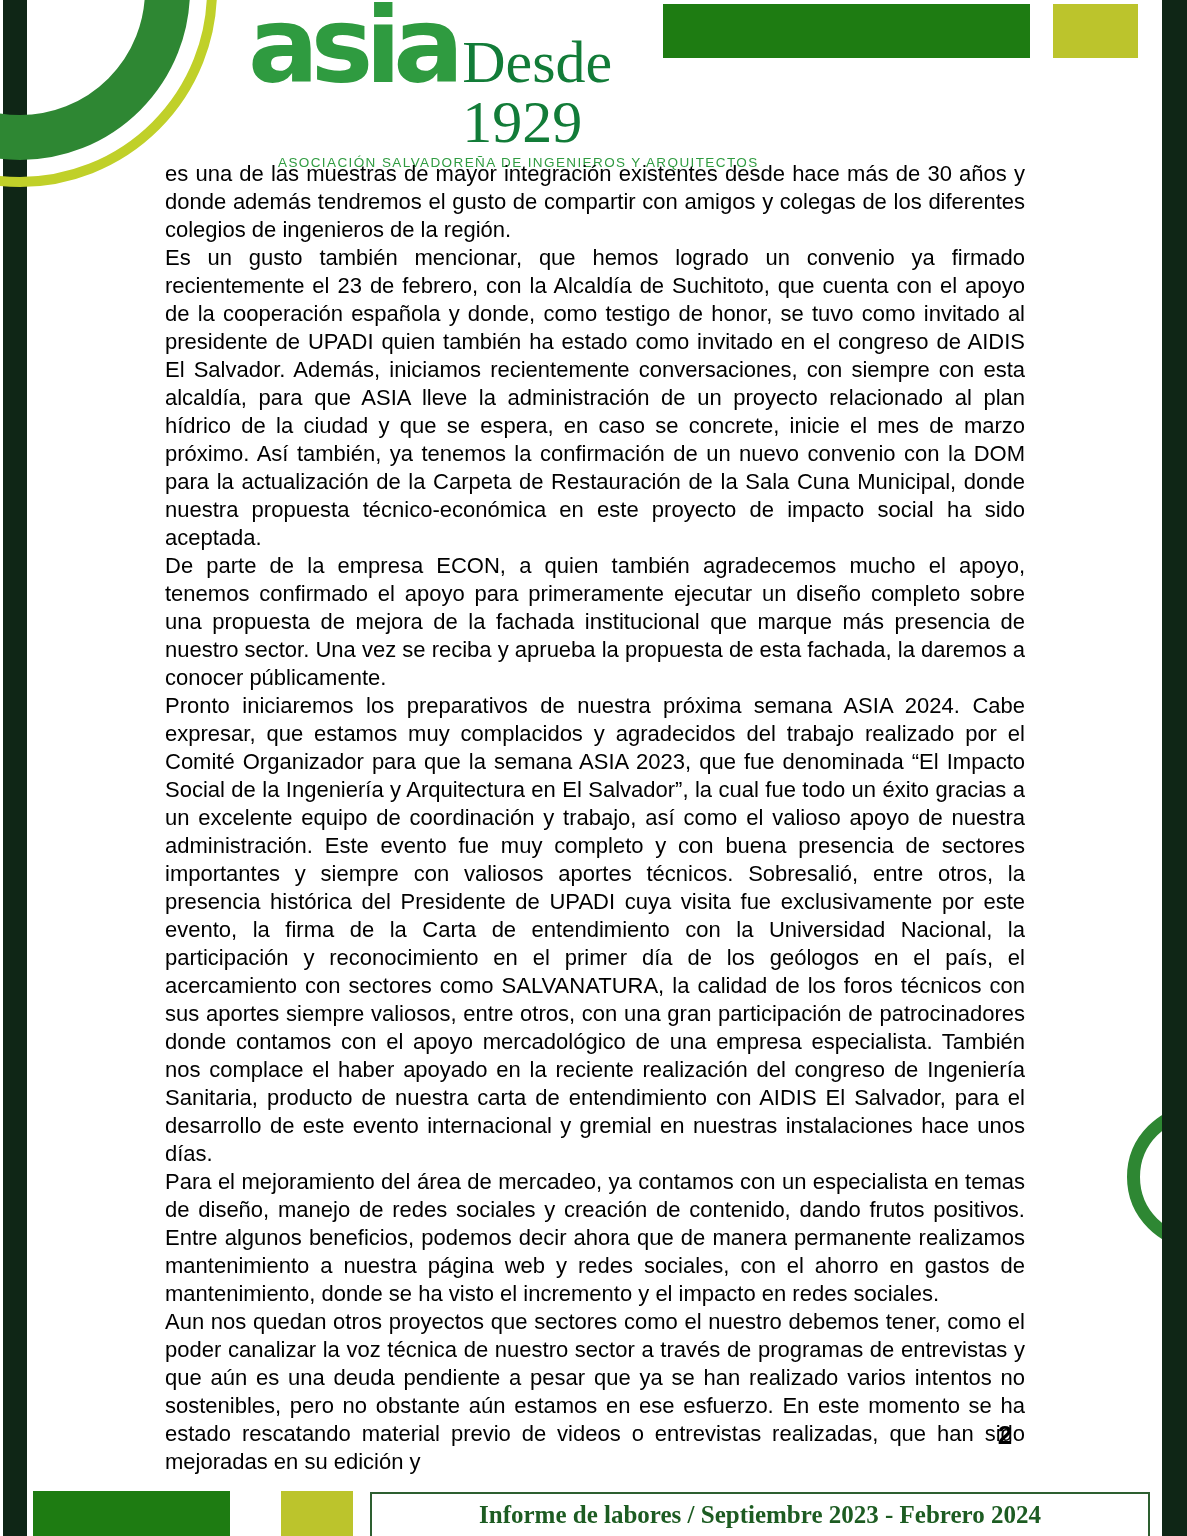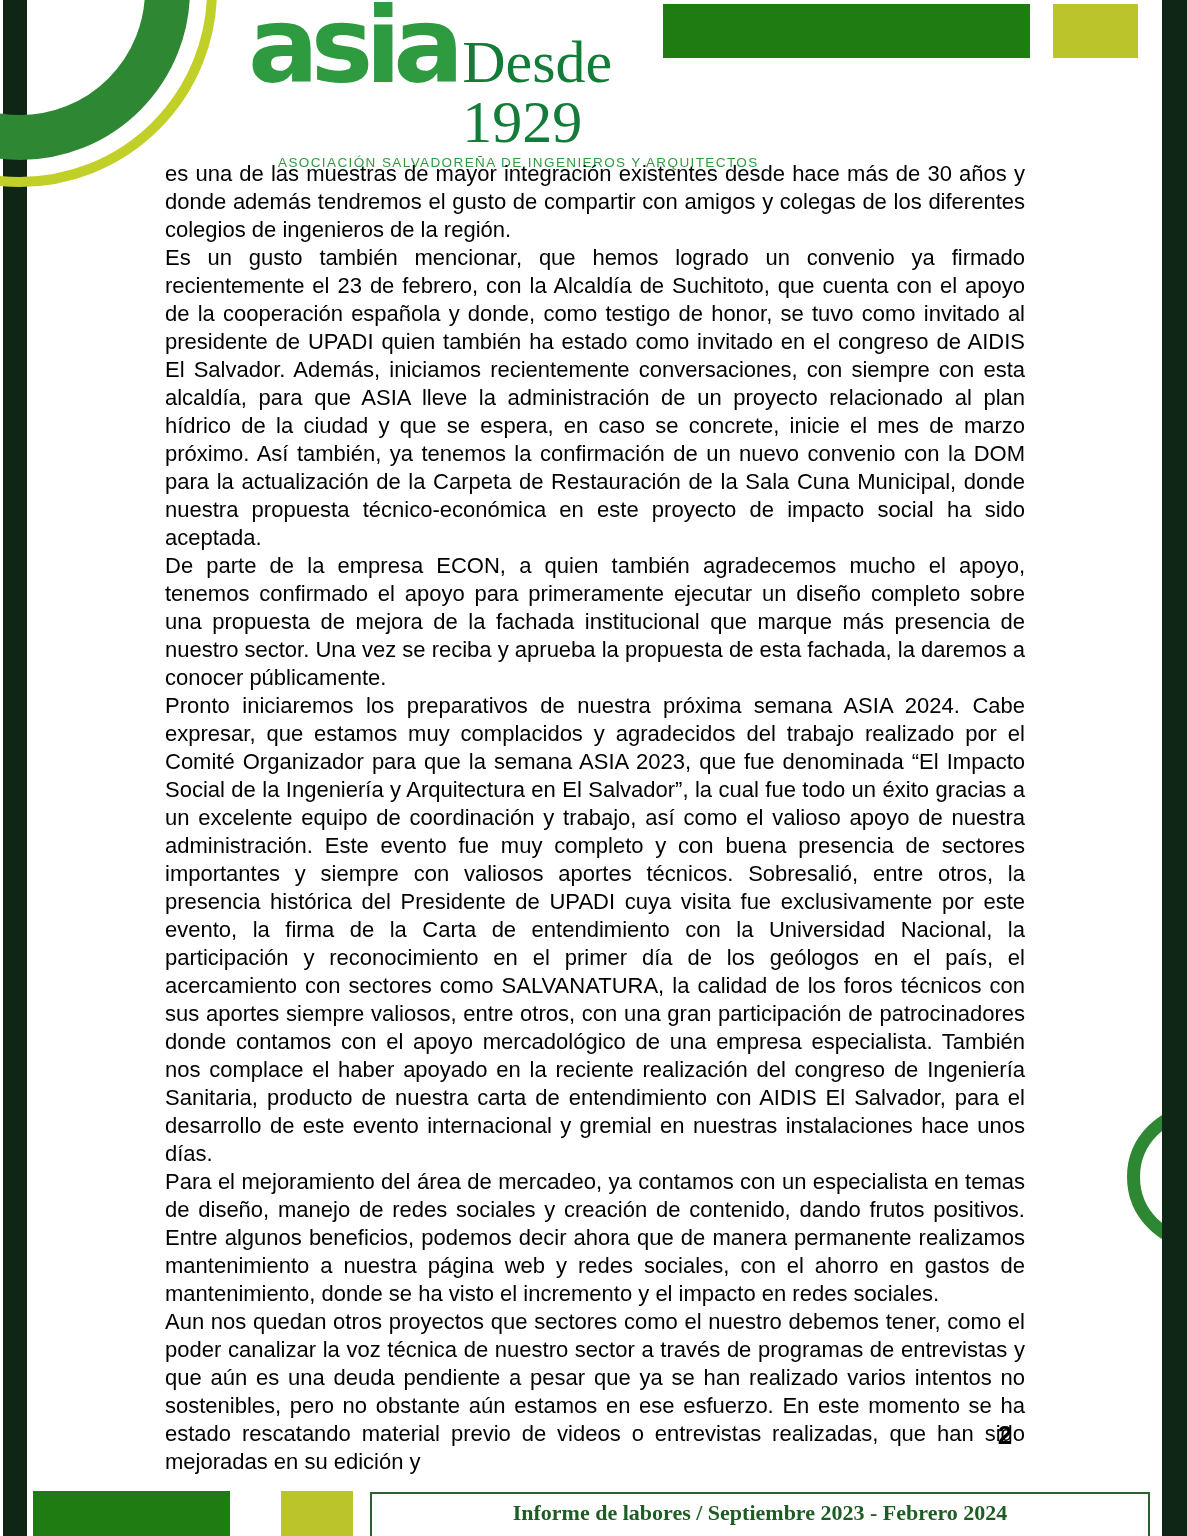--- a/index.html
+++ b/index.html
@@ -111,21 +111,21 @@
     width: 780px; height: 62px;
     border: 2px solid #2d5f30;
     background: #ffffff;
     box-sizing: border-box;
     text-align: center;
     z-index: 5;
   }
   .footer-title {
     font-family: "Liberation Serif", serif;
     font-weight: bold;
-    font-size: 22px;
+    font-size: 25px;
     line-height: 1;
     padding-top: 8px;
     color: #1d5c22;
     white-space: nowrap;
   }
 </style>
 </head>
 <body>
 
 <div class="page">

